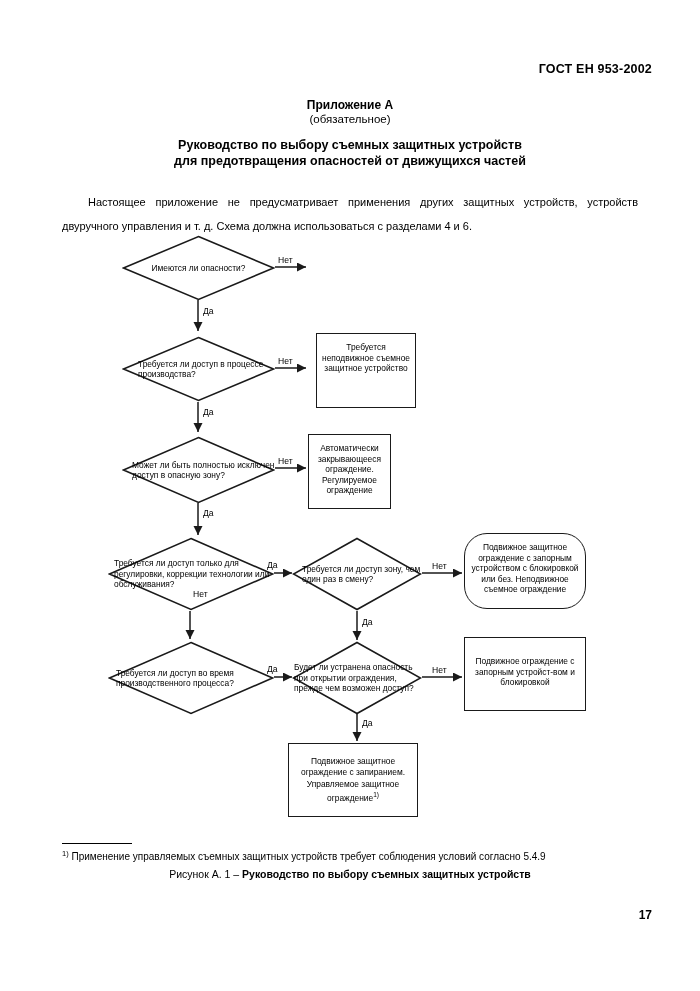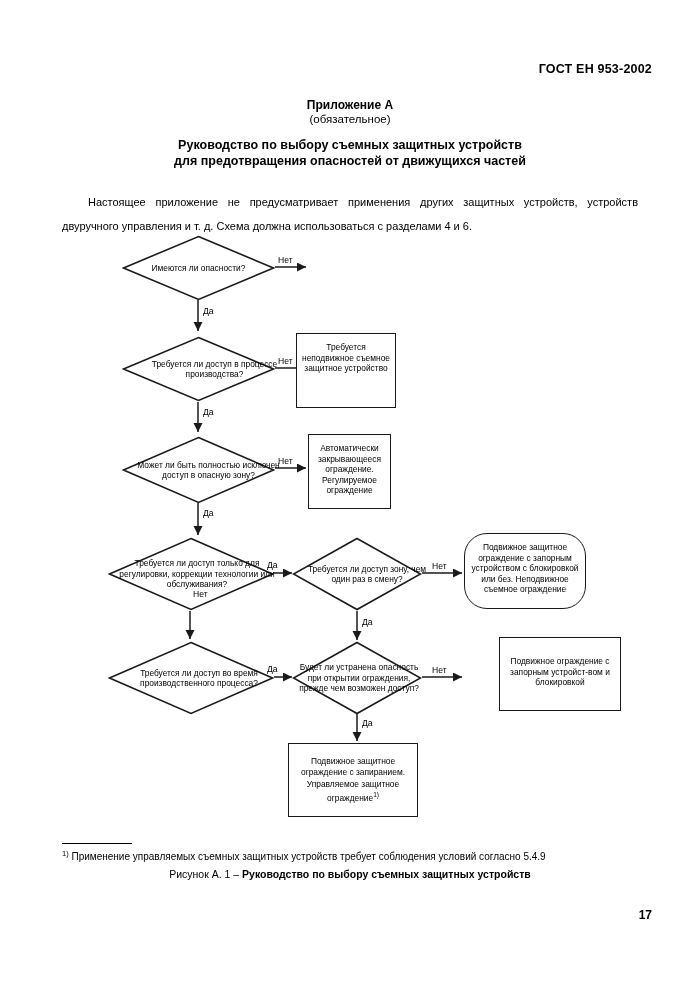--- a/index.html
+++ b/index.html
@@ -97,21 +97,20 @@
   .box .inner { width: 100%; padding-top: 4px; }
   .diamond-wrap { position: absolute; }
   .diamond-wrap svg { position: absolute; left: 0; top: 0; }
   .diamond-label {
     position: absolute;
     left: 0; top: 0;
     width: 100%; height: 100%;
     display: flex;
     align-items: center;
     justify-content: center;
-    text-align: center;
     font-size: 8.4px;
     line-height: 10.4px;
   }
   .edge-label {
     position: absolute;
     font-size: 8.6px;
     white-space: nowrap;
   }
   
   .fn-rule {
@@ -257,33 +256,33 @@
   <div class="diamond-wrap" style="left:292px; top:641px; width:130px; height:74px;">
     <svg width="130" height="74" viewBox="0 0 130 74" xmlns="http://www.w3.org/2000/svg">
       <polygon points="65,1.5 128.5,37 65,72.5 1.5,37" fill="#ffffff" stroke="#1a1a1a" stroke-width="1.6"></polygon>
     </svg>
     <div class="diamond-label" style="padding:0 2px;">
         <span>Будет ли устранена опасность при открытии ограждения, прежде чем возможен доступ?</span>
       </div>
   </div>
 
 
-  <div class="node box" style="left:296px; top:333px; width:100px; height:75px;">
+  <div class="node box" style="left:316px; top:333px; width:100px; height:75px;">
     <div class="inner">Требуется неподвижное съемное защитное устройство</div>
   </div>
 
   <div class="node box" style="left:308px; top:434px; width:83px; height:75px;">
     <div class="inner">Автоматически закрывающееся ограждение. Регулируемое ограждение</div>
   </div>
 
   <div class="node box" style="left:464px; top:533px; width:122px; height:76px;border-radius:23px;">
     <div class="inner">Подвижное защитное ограждение с запорным устройством с блокировкой или без. Неподвижное съемное ограждение</div>
   </div>
 
-  <div class="node box" style="left:464px; top:637px; width:122px; height:74px;margin-left:35px;">
+  <div class="node box" style="left:464px; top:637px; width:122px; height:74px;">
     <div class="inner" style="padding-top:14px;">Подвижное ограждение с запорным устройст-вом и блокировкой</div>
   </div>
 
   <div class="node box" style="left:288px; top:743px; width:130px; height:74px;">
     <div class="inner" style="padding-top:8px;">
       <div>Подвижное защитное ограждение с запиранием.</div>
       <div style="margin-top:2px;"><span>Управляемое защитное ограждение</span><sup class="fn">1)</sup></div>
     </div>
   </div>
 

